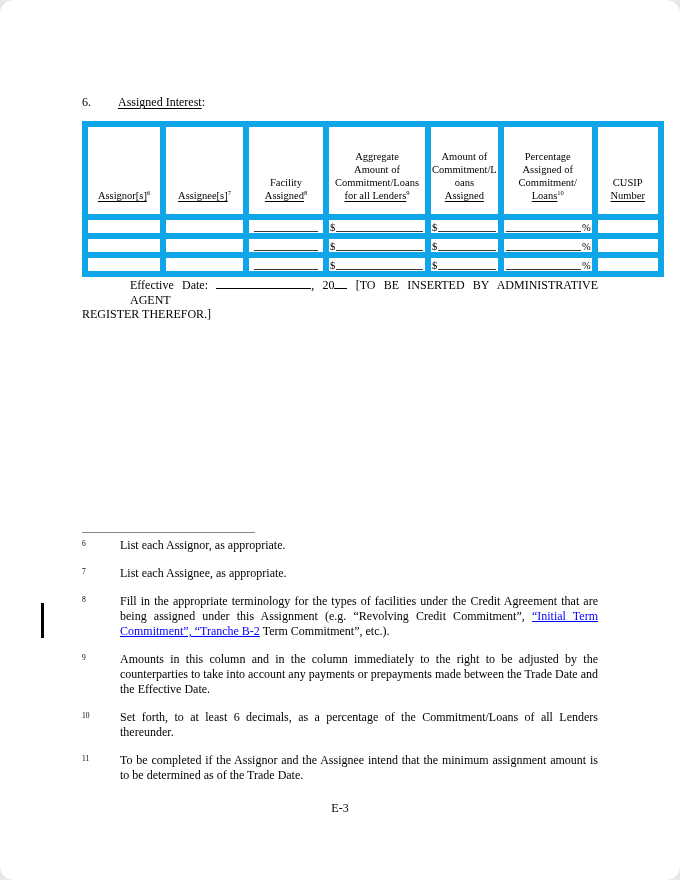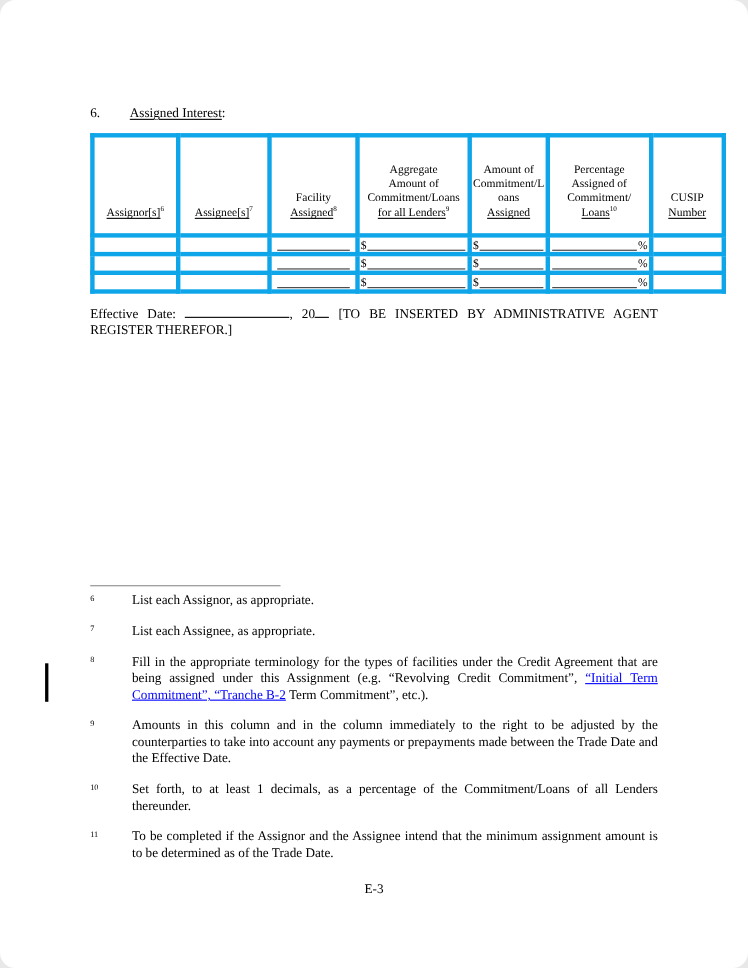--- a/index.html
+++ b/index.html
@@ -19,21 +19,21 @@
   .section-heading{position:absolute;left:82px;top:95px;width:516px;}
   .tab27{display:inline-block;width:27px;}
 
   
   table.ai{
     position:absolute;left:82px;top:121px;
     border-collapse:collapse;table-layout:fixed;
     border:2px solid #000;
     font-size:10.5px;line-height:13px;
   }
-  table.ai th,table.ai td{border:4px solid #0ea5e9;padding:0;}
+  table.ai th,table.ai td{border:6px solid #0ea5e9;padding:0;}
   table.ai th{
     height:73px;vertical-align:bottom;text-align:center;
     font-weight:normal;padding:2px 1px 12px 1px;
   }
   table.ai th sup{font-size:6.5px;}
   table.ai td{height:13px;}
   .money{display:flex;align-items:flex-end;height:12px;padding:0 1px;}
   .money span{line-height:11px;}
   .fill{flex:1;border-bottom:1px solid #3a3a3a;margin:0 1px 1px 1px;height:10px;}
   .td-facility .fillwrap{display:flex;align-items:flex-end;height:12px;padding:0 4px;}
@@ -41,21 +41,21 @@
   
   .trade-line{position:absolute;left:78px;top:248px;width:560px;}
   .blank{display:inline-block;border-bottom:1px solid #000;height:11px;vertical-align:baseline;}
   .w110{width:110px;}
   .w95{width:95px;}
   .w13{width:13px;}
   .sp16{display:inline-block;width:16px;}
 
   
   .effective{position:absolute;left:82px;top:277px;width:516px;line-height:14.5px;}
-  .jline{text-align:justify;text-align-last:justify;}
+  .jline{text-align:justify;text-align-last:justify;margin-left:48px;}
 
   
   .fn-sep{position:absolute;left:82px;top:532px;width:173px;border-top:1px solid #8a8a8a;}
   .footnotes{position:absolute;left:82px;top:538px;width:516px;}
   .fn{display:flex;margin-bottom:13px;}
   .fn-num{width:38px;font-size:7.5px;padding-top:1px;flex:none;}
   .fn-text{width:478px;line-height:15px;text-align:justify;font-family:Liberation Serif, serif;}
   .fn-link{color:#0000ff;text-decoration:underline;cursor:pointer;}
 
   
@@ -229,21 +229,21 @@
     <div class="fn">
       <div class="fn-num">8</div>
       <div class="fn-text"><span>Fill in the appropriate terminology for the types of facilities under the Credit Agreement that are being assigned under this Assignment (e.g. “Revolving Credit Commitment”, </span><span class="fn-link">“Initial Term Commitment”, “Tranche B-2</span><span> Term Commitment”, etc.).</span></div>
     </div>
     <div class="fn">
       <div class="fn-num">9</div>
       <div class="fn-text">Amounts in this column and in the column immediately to the right to be adjusted by the counterparties to take into account any payments or prepayments made between the Trade Date and the Effective Date.</div>
     </div>
     <div class="fn">
       <div class="fn-num">10</div>
-      <div class="fn-text">Set forth, to at least 1 decimals, as a percentage of the Commitment/Loans of all Lenders thereunder.</div>
+      <div class="fn-text">Set forth, to at least 6 decimals, as a percentage of the Commitment/Loans of all Lenders thereunder.</div>
     </div>
     <div class="fn">
       <div class="fn-num">11</div>
       <div class="fn-text">To be completed if the Assignor and the Assignee intend that the minimum assignment amount is to be determined as of the Trade Date.</div>
     </div>
   </div>
 
   <div class="page-footer">E-3</div>
 
 </div>

